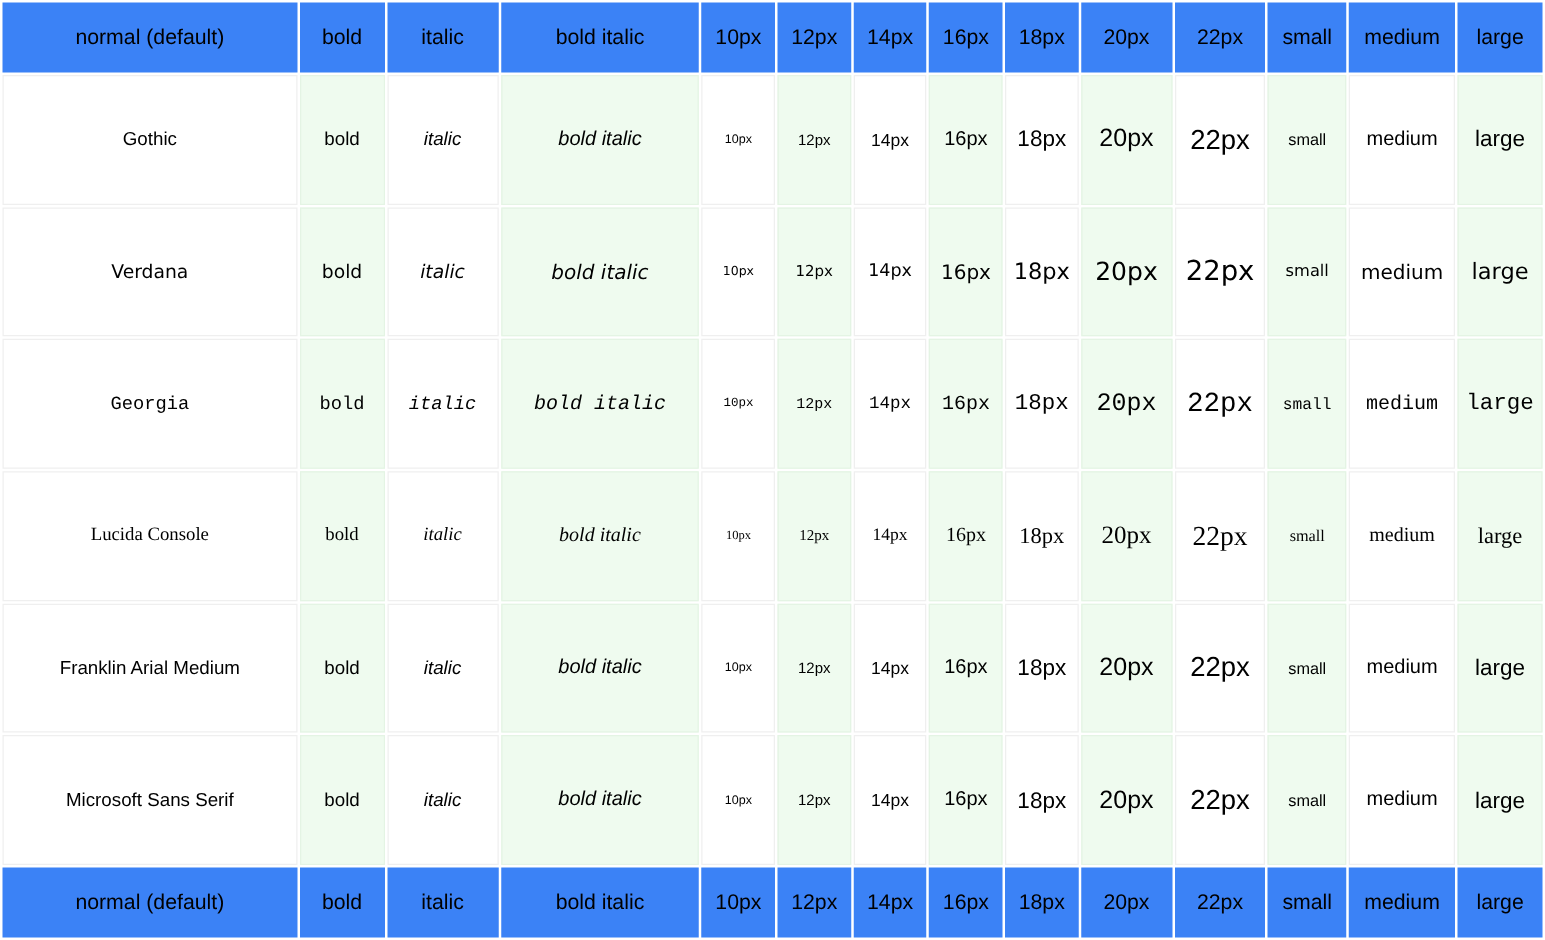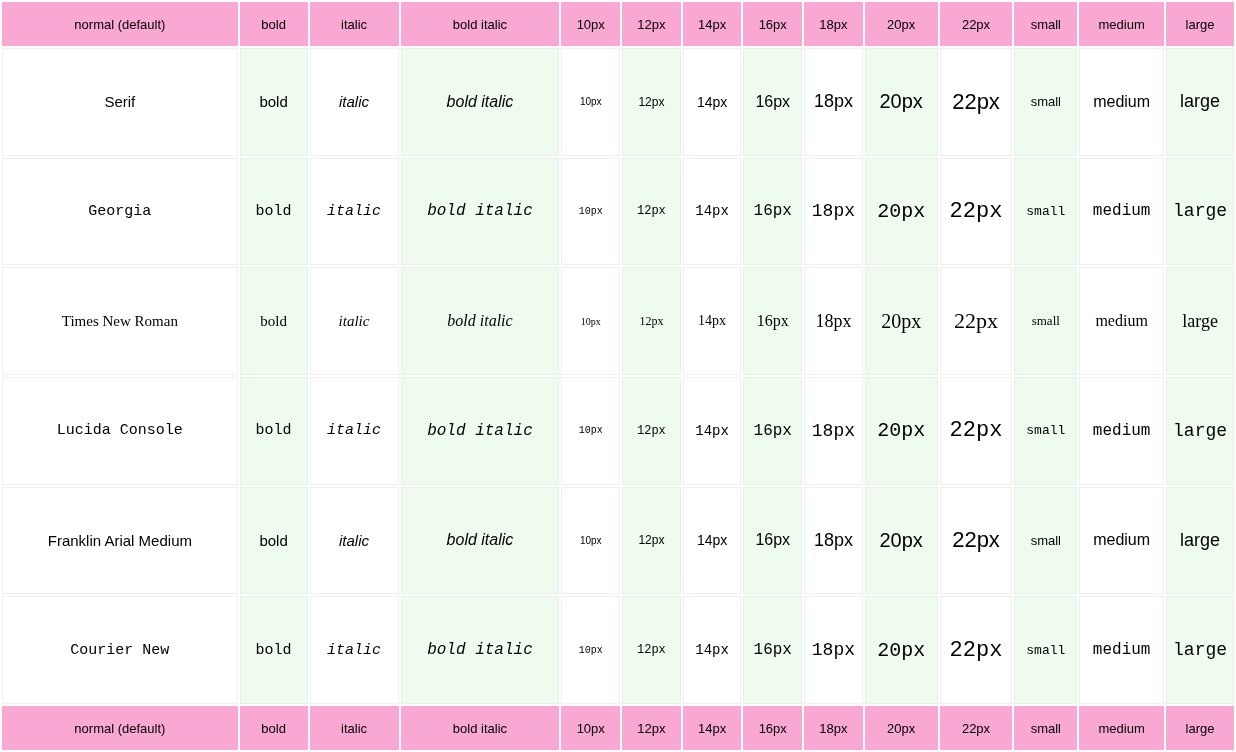--- a/index.html
+++ b/index.html
@@ -25,25 +25,25 @@
     padding: 0 2px;
     text-align: center;
     vertical-align: middle;
     color: #000000;
     font-weight: normal;
     overflow: hidden;
     white-space: nowrap;
   }
   
   tr.hdr th {
-    background: #f9a8d4;
+    background: #3b82f6;
     color: #00cc33;
-    font-size: 13px;
+    font-size: 17px;
     font-family: "Liberation Sans", sans-serif;
-    height: 44px;
+    height: 56px;
     border: none;
   }
   
   tbody tr.datarow td {
     height: 47px;
     border: 1px solid #efefef;
     background: #ffffff;
   }
   
   tbody tr.datarow td.tint {
@@ -64,21 +64,21 @@
   td.ksmall  { font-size: small; }
   td.kmedium { font-size: medium; }
   td.klarge  { font-size: large; font-weight: bold; }
 
   
   .row-sans      td { font-family: "Liberation Sans", sans-serif; }
   .row-sans2     td { font-family: "DejaVu Sans", sans-serif; }
   .row-serif     td { font-family: "Liberation Serif", serif; }
   .row-serif2    td { font-family: Liberation Mono, monospace; }
   .row-mono      td { font-family: "Liberation Mono", monospace; }
-  .row-mono2     td { font-family: Liberation Mono, monospace; }
+  .row-mono2     td { font-family: Liberation Serif, serif; }
 </style>
 </head>
 <body>
 
 <table id="font-table">
   <colgroup>
     <col style="width:233px">
     <col style="width:67px">
     <col style="width:88px">
     <col style="width:157px">
@@ -108,21 +108,37 @@
       <th>20px</th>
       <th>22px</th>
       <th>small</th>
       <th>medium</th>
       <th>large</th>
     </tr>
   </thead>
 
   <tbody id="table-body">
       <tr class="datarow row-sans">
-        <td class="name-cell">Serif</td>
+        <td class="name-cell">Gothic</td>
+        <td class="c-bold tint">bold</td>
+        <td class="c-italic">italic</td>
+        <td class="c-bi tint">bold italic</td>
+        <td class="s10">10px</td>
+        <td class="s12 tint">12px</td>
+        <td class="s14">14px</td>
+        <td class="s16 tint">16px</td>
+        <td class="s18">18px</td>
+        <td class="s20 tint">20px</td>
+        <td class="s22">22px</td>
+        <td class="ksmall tint">small</td>
+        <td class="kmedium">medium</td>
+        <td class="klarge tint">large</td>
+      </tr>
+      <tr class="datarow row-sans2">
+        <td class="name-cell">Verdana</td>
         <td class="c-bold tint">bold</td>
         <td class="c-italic">italic</td>
         <td class="c-bi tint">bold italic</td>
         <td class="s10">10px</td>
         <td class="s12 tint">12px</td>
         <td class="s14">14px</td>
         <td class="s16 tint">16px</td>
         <td class="s18">18px</td>
         <td class="s20 tint">20px</td>
         <td class="s22">22px</td>
@@ -139,36 +155,20 @@
         <td class="s12 tint">12px</td>
         <td class="s14">14px</td>
         <td class="s16 tint">16px</td>
         <td class="s18">18px</td>
         <td class="s20 tint">20px</td>
         <td class="s22">22px</td>
         <td class="ksmall tint">small</td>
         <td class="kmedium">medium</td>
         <td class="klarge tint">large</td>
       </tr>
-      <tr class="datarow row-serif">
-        <td class="name-cell">Times New Roman</td>
-        <td class="c-bold tint">bold</td>
-        <td class="c-italic">italic</td>
-        <td class="c-bi tint">bold italic</td>
-        <td class="s10">10px</td>
-        <td class="s12 tint">12px</td>
-        <td class="s14">14px</td>
-        <td class="s16 tint">16px</td>
-        <td class="s18">18px</td>
-        <td class="s20 tint">20px</td>
-        <td class="s22">22px</td>
-        <td class="ksmall tint">small</td>
-        <td class="kmedium">medium</td>
-        <td class="klarge tint">large</td>
-      </tr>
       <tr class="datarow row-mono2">
         <td class="name-cell">Lucida Console</td>
         <td class="c-bold tint">bold</td>
         <td class="c-italic">italic</td>
         <td class="c-bi tint">bold italic</td>
         <td class="s10">10px</td>
         <td class="s12 tint">12px</td>
         <td class="s14">14px</td>
         <td class="s16 tint">16px</td>
         <td class="s18">18px</td>
@@ -187,22 +187,22 @@
         <td class="s12 tint">12px</td>
         <td class="s14">14px</td>
         <td class="s16 tint">16px</td>
         <td class="s18">18px</td>
         <td class="s20 tint">20px</td>
         <td class="s22">22px</td>
         <td class="ksmall tint">small</td>
         <td class="kmedium">medium</td>
         <td class="klarge tint">large</td>
       </tr>
-      <tr class="datarow row-mono">
-        <td class="name-cell">Courier New</td>
+      <tr class="datarow row-sans">
+        <td class="name-cell">Microsoft Sans Serif</td>
         <td class="c-bold tint">bold</td>
         <td class="c-italic">italic</td>
         <td class="c-bi tint">bold italic</td>
         <td class="s10">10px</td>
         <td class="s12 tint">12px</td>
         <td class="s14">14px</td>
         <td class="s16 tint">16px</td>
         <td class="s18">18px</td>
         <td class="s20 tint">20px</td>
         <td class="s22">22px</td>

